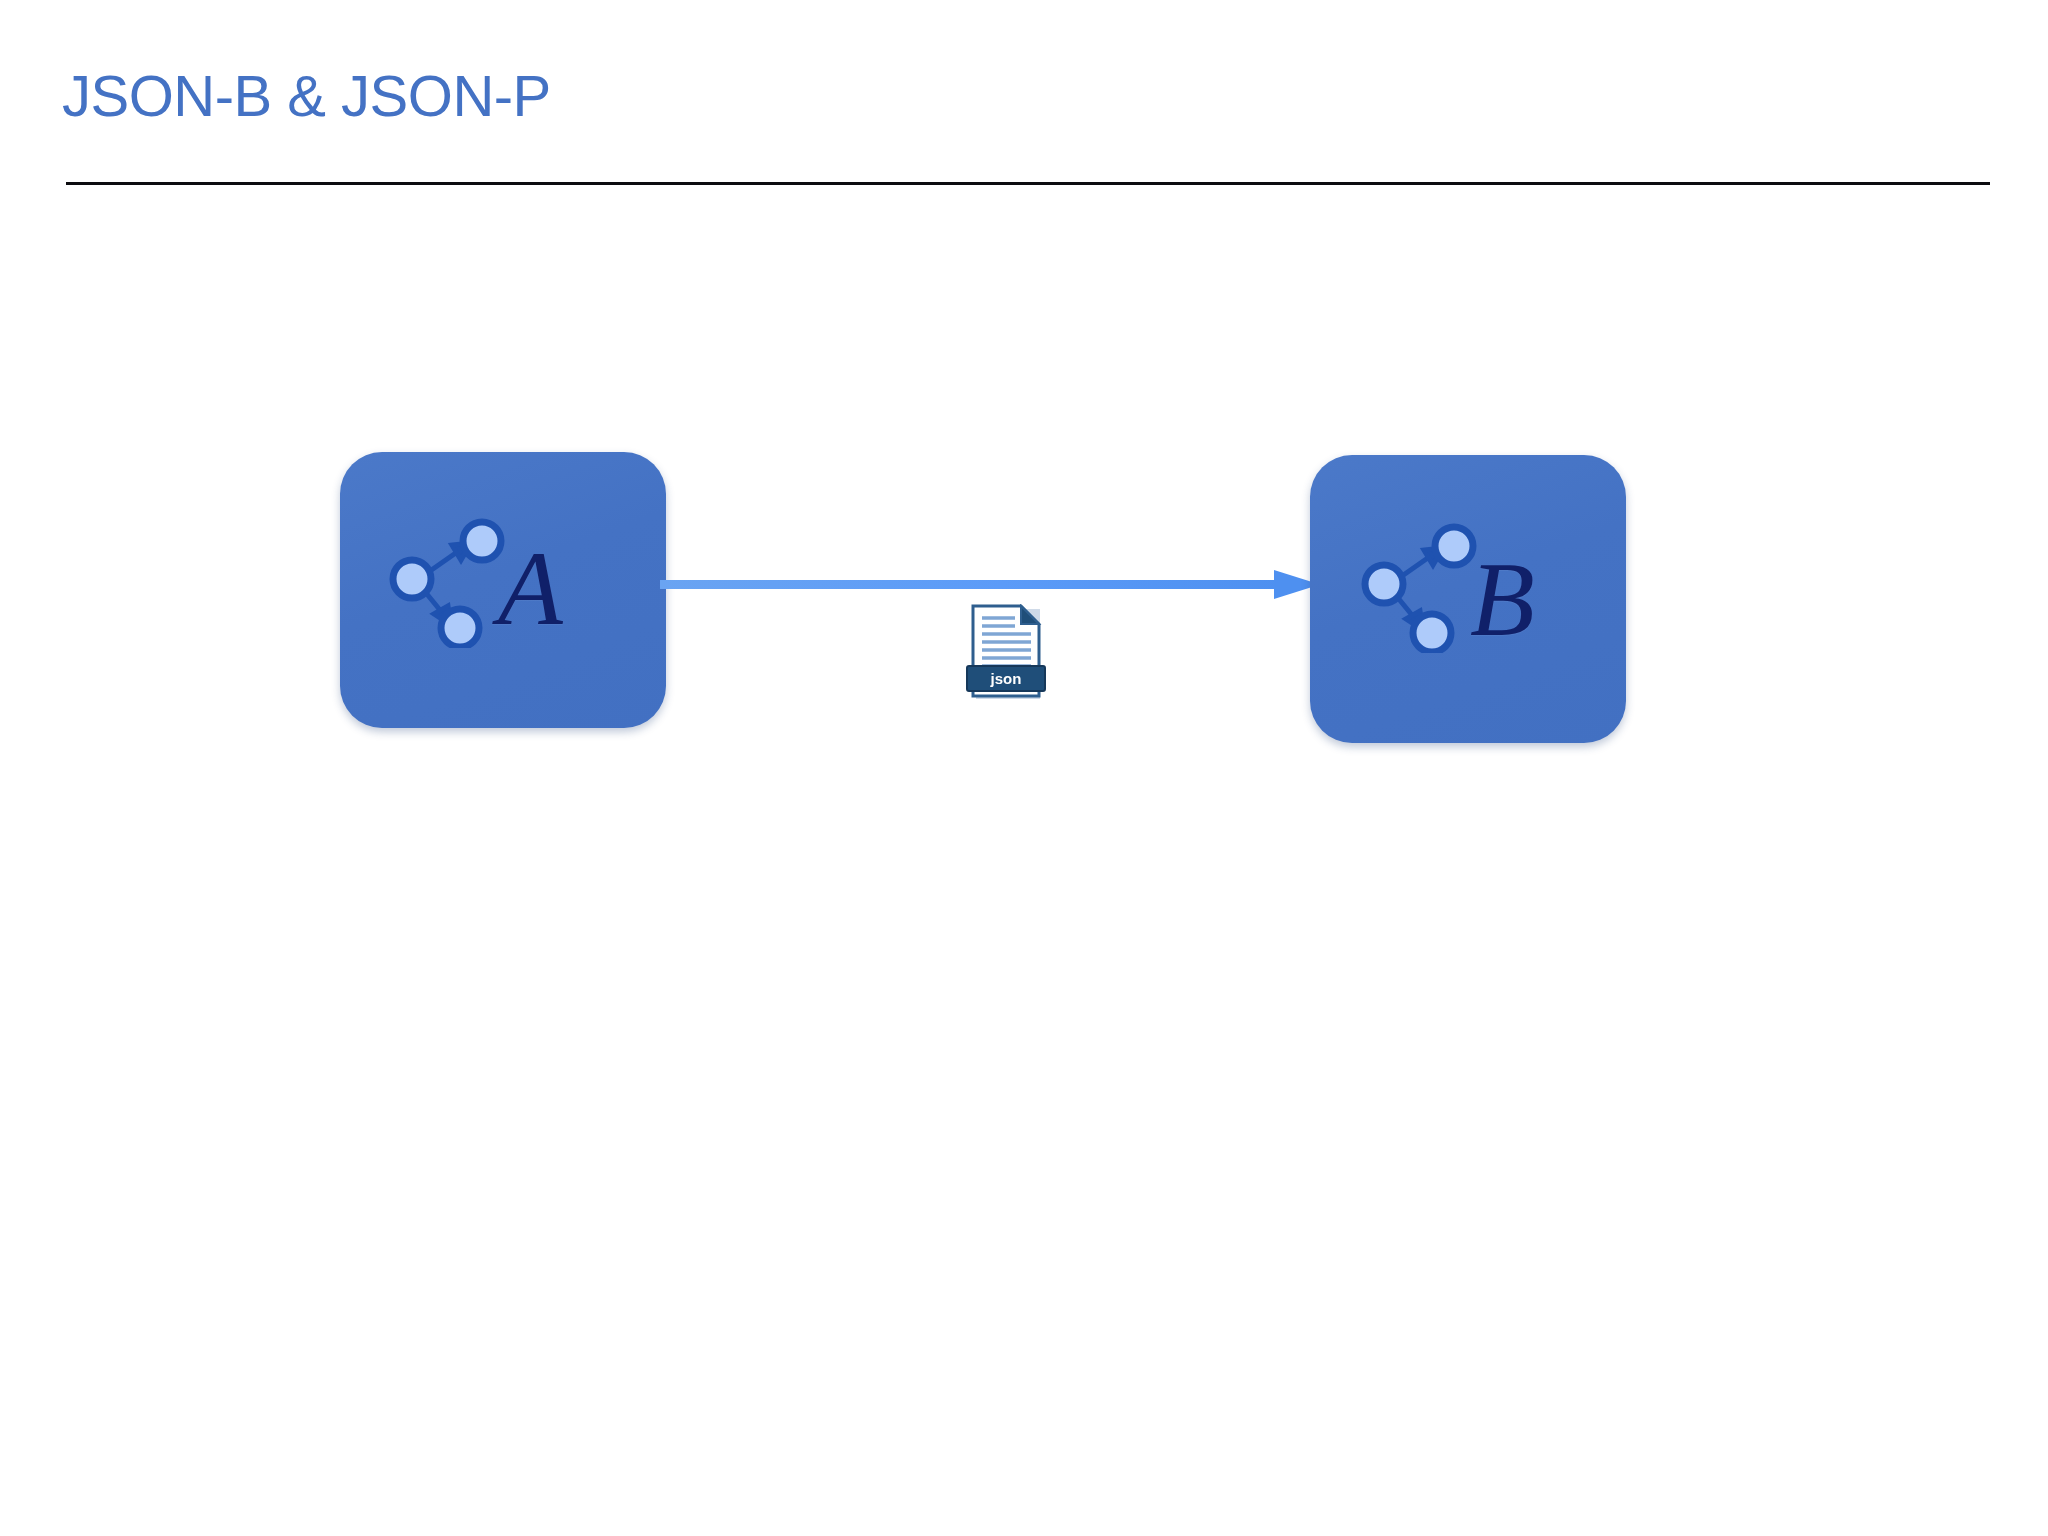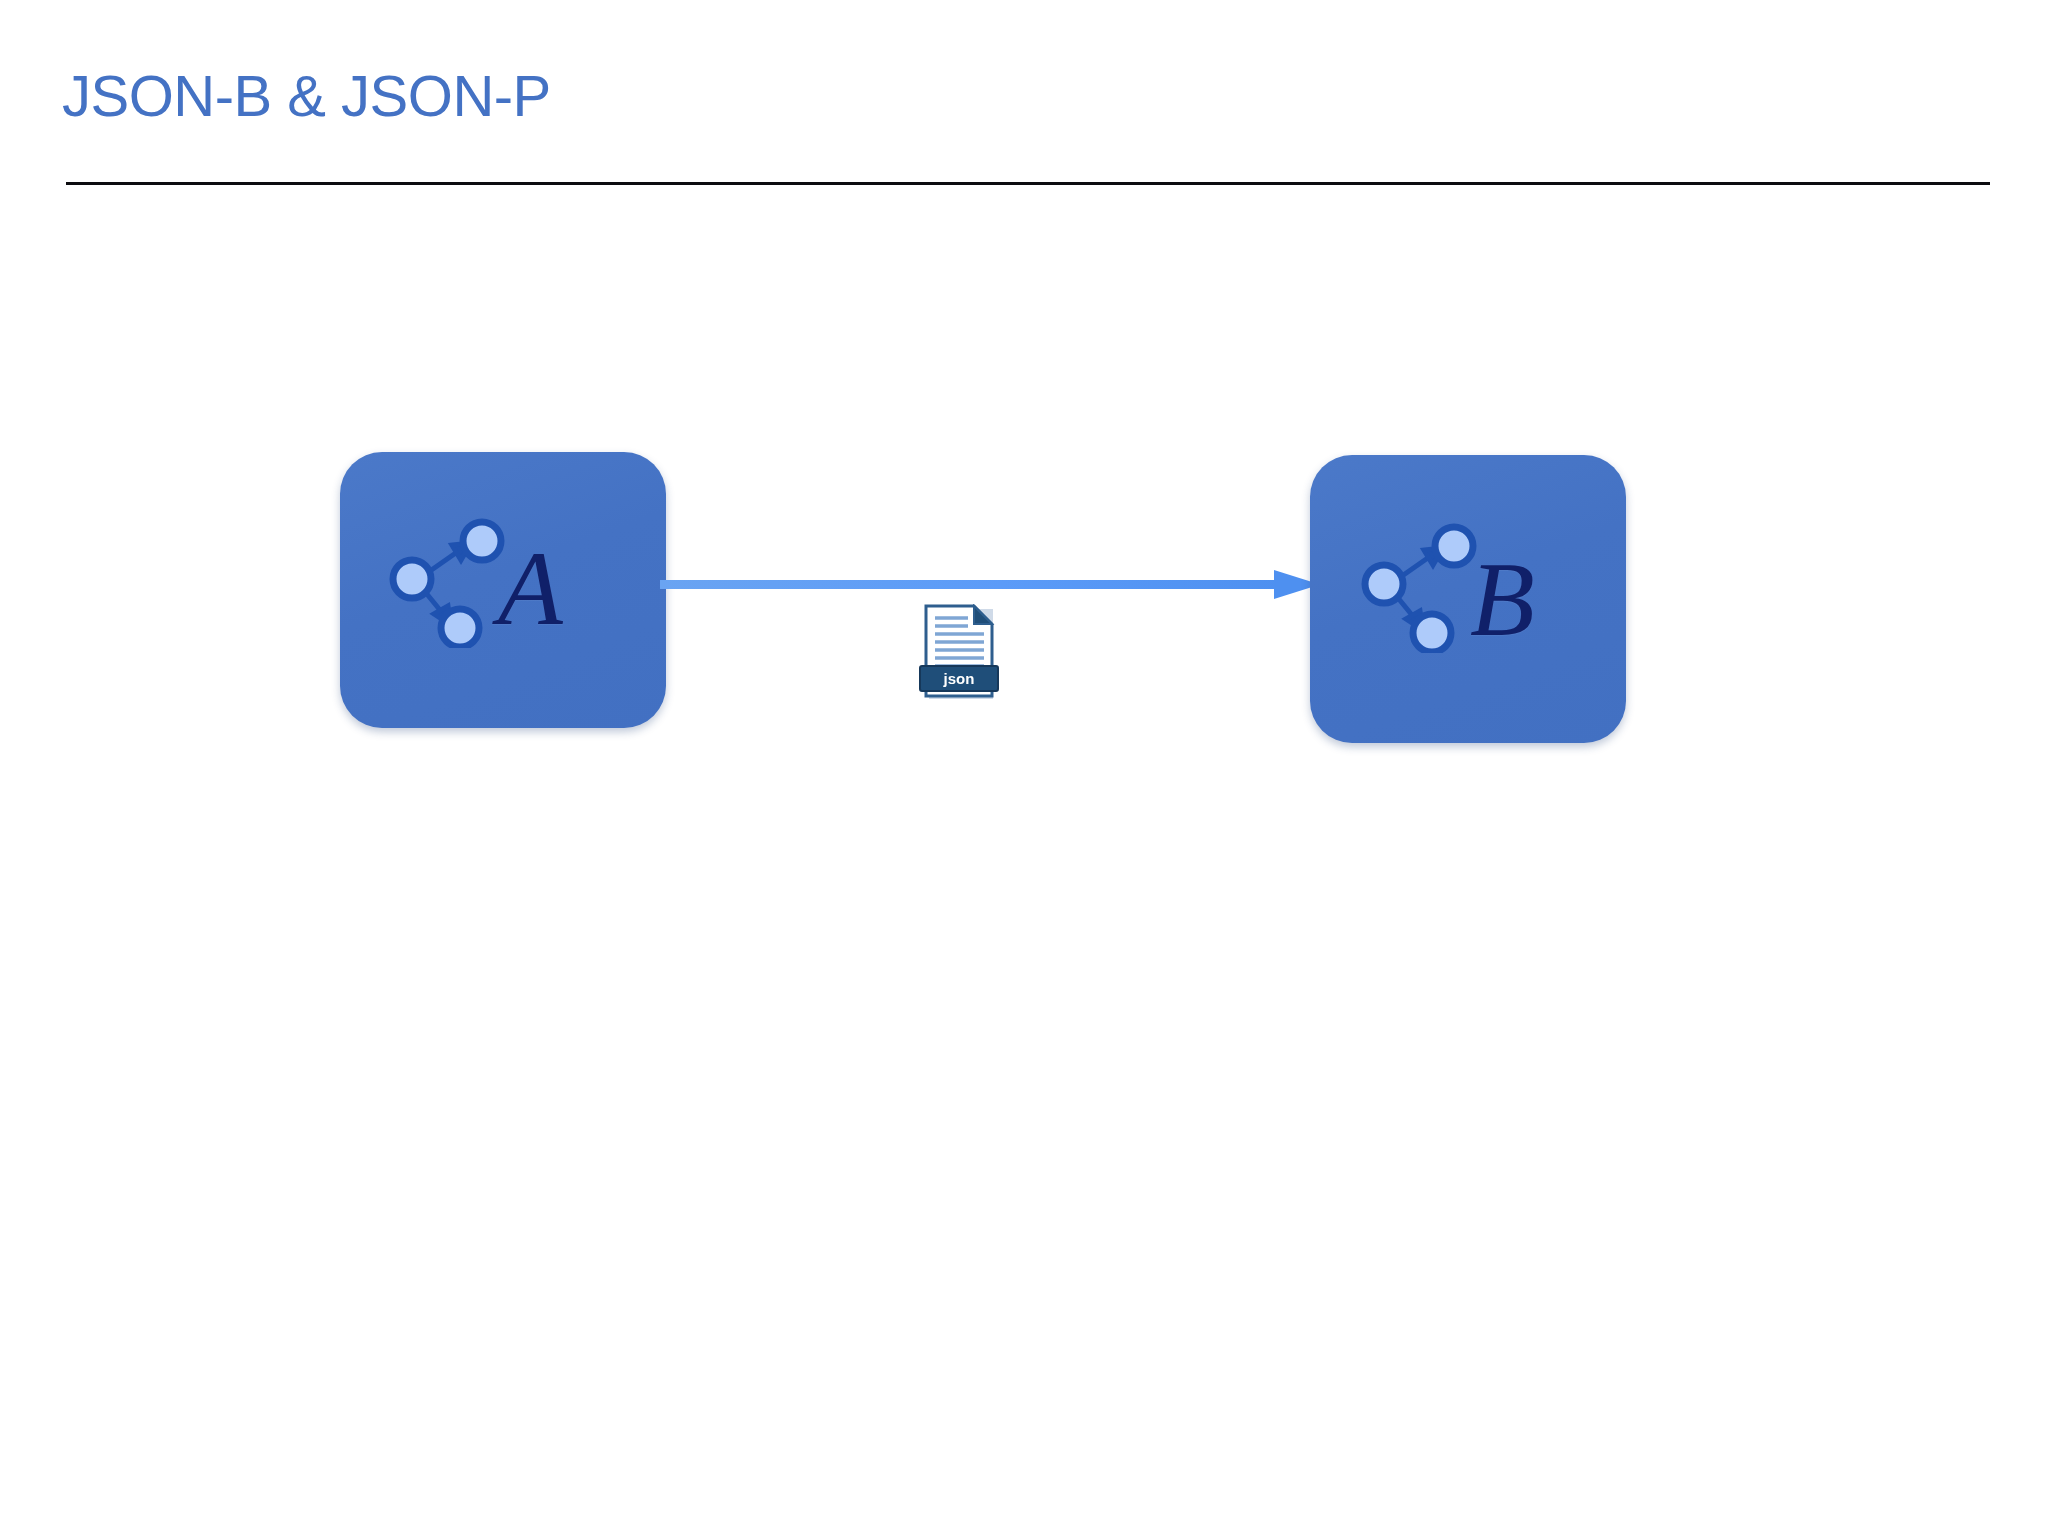--- a/index.html
+++ b/index.html
@@ -116,21 +116,21 @@
     left: 660px;
     top: 548px;
     width: 660px;
     height: 52px;
     overflow: visible;
   }
 
   
   .json-file-icon {
     position: absolute;
-    left: 918px;
+    left: 965px;
     top: 592px;
     width: 84px;
     height: 100px;
     text-align: right;
   }
 </style>
 </head>
 <body>
 
 <div class="slide">

